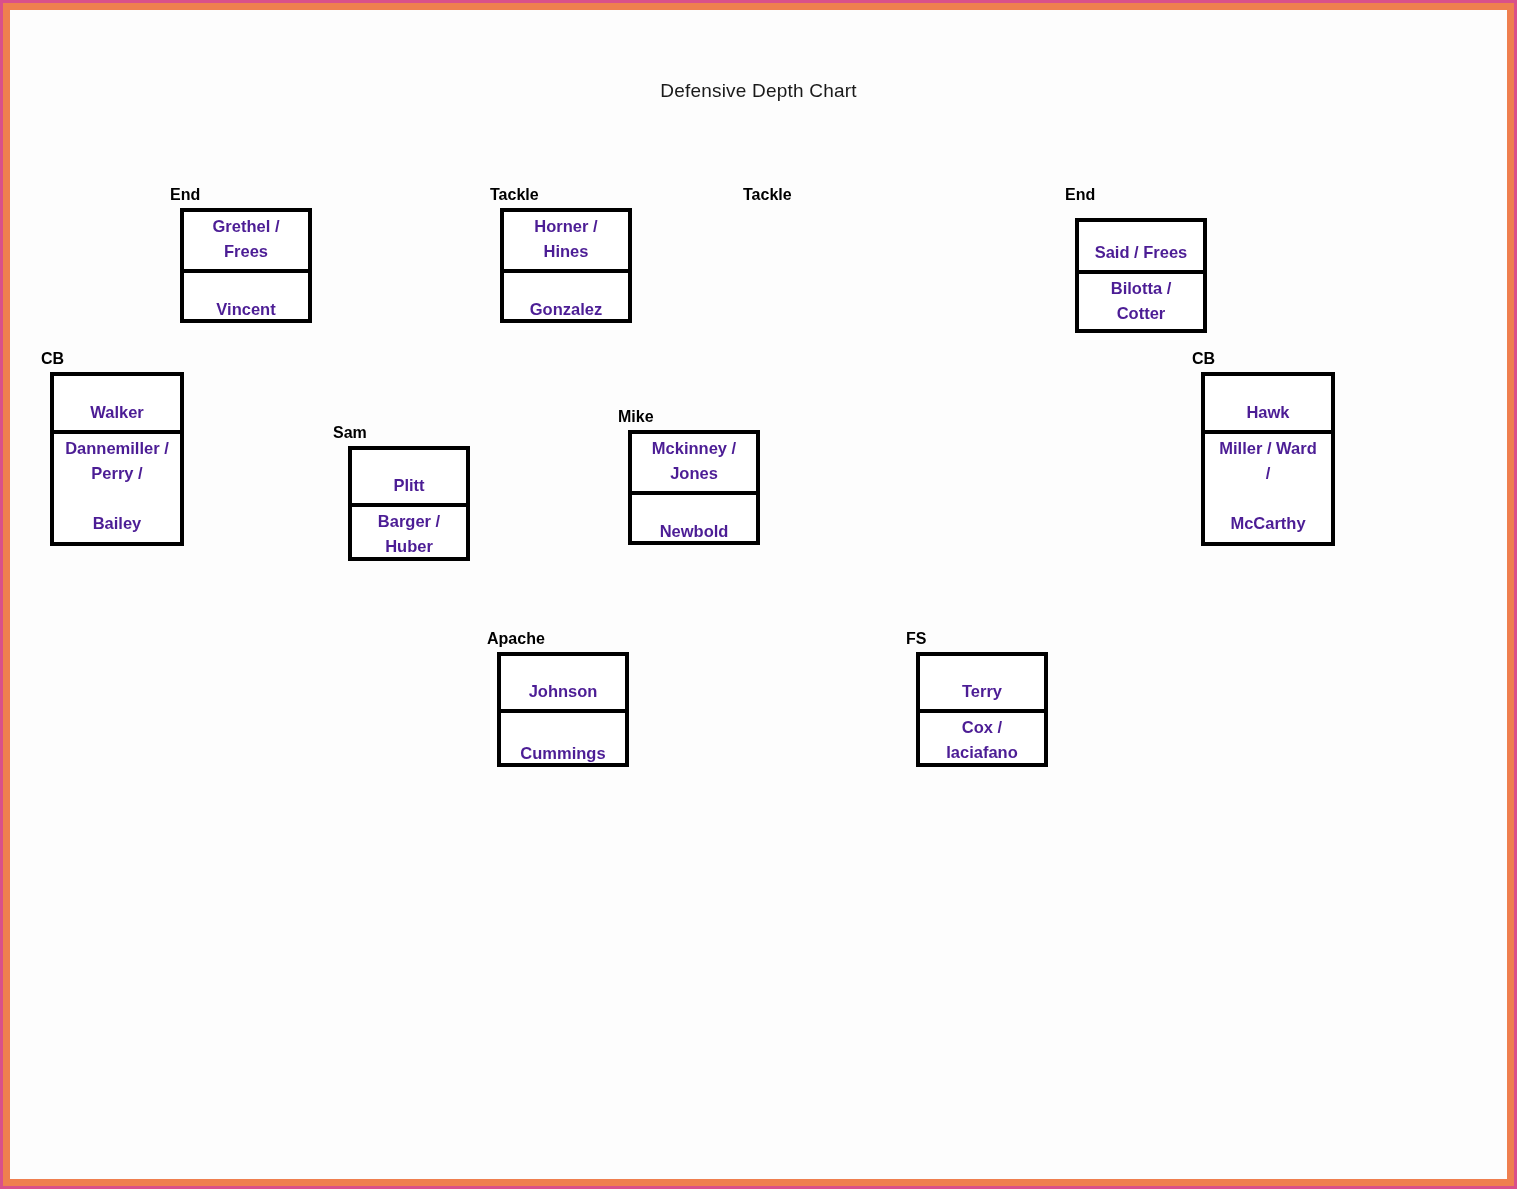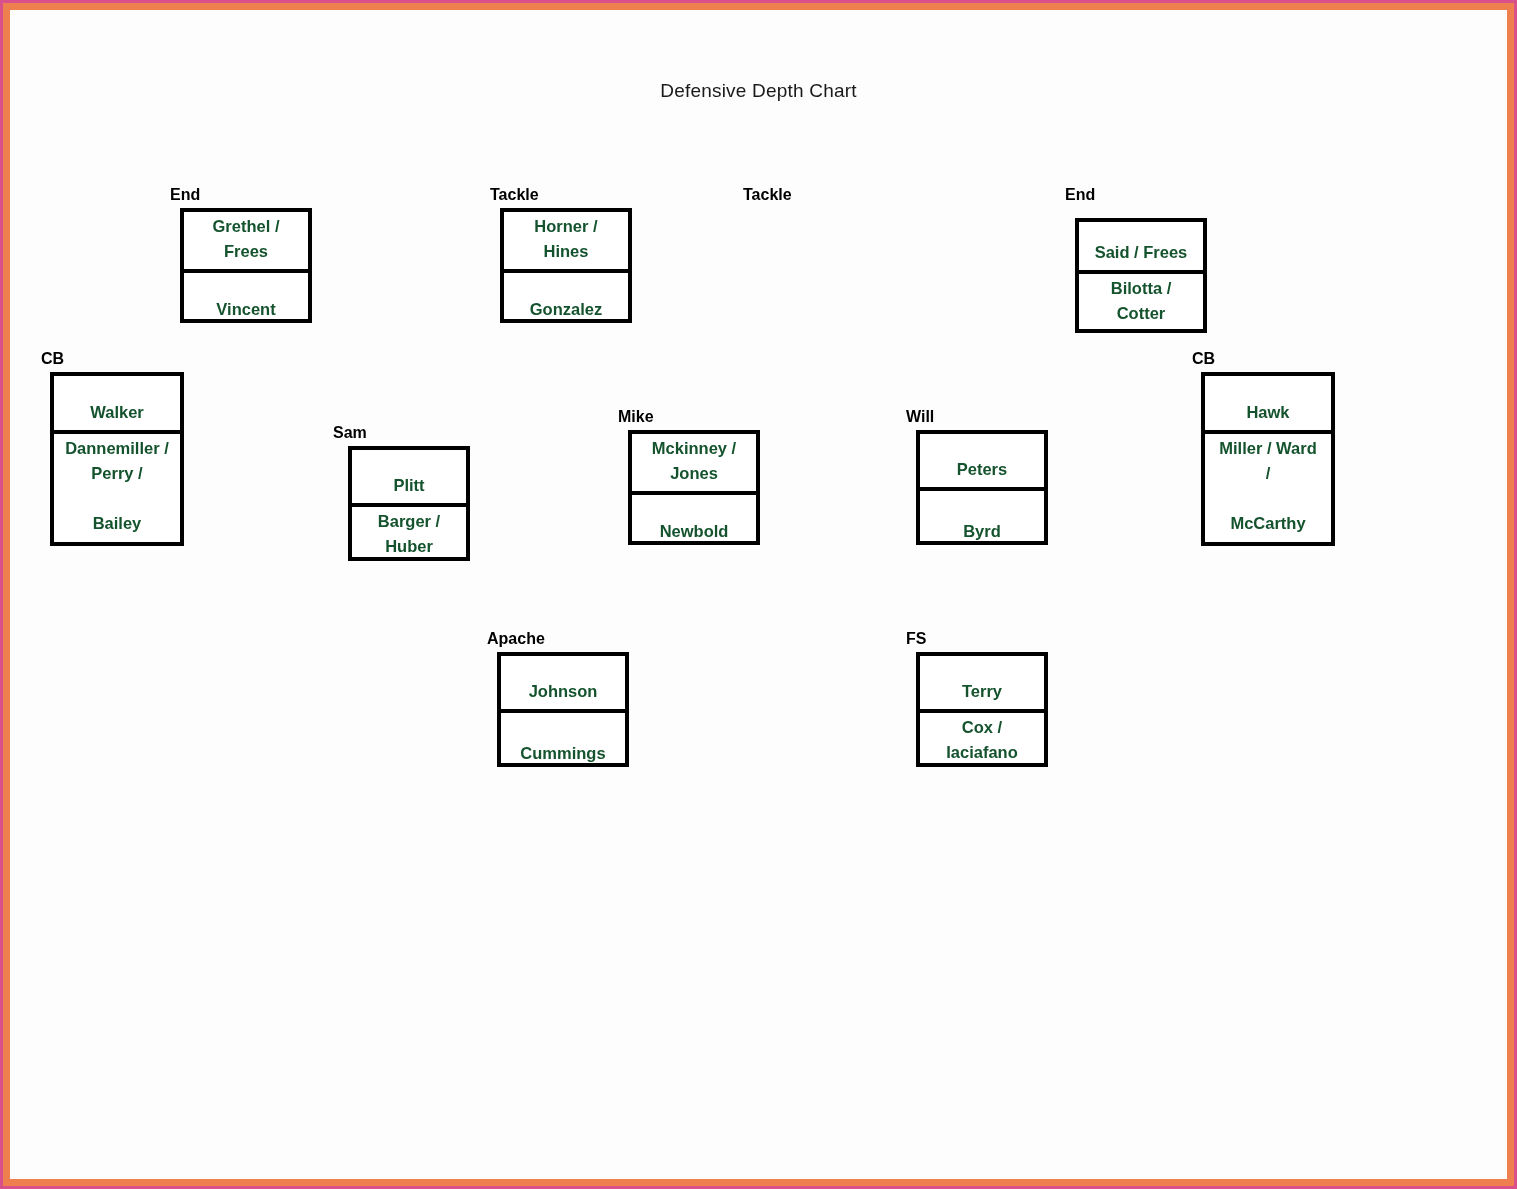--- a/index.html
+++ b/index.html
@@ -83,21 +83,21 @@
     align-items: flex-end;
     justify-content: center;
     padding: 0 2px 5px 2px;
   }
   .cell:last-child {
     border-bottom: none;
   }
   .cell-text {
     font-size: 16.5px;
     font-weight: bold;
-    color: #14532d;
+    color: #4c1d95;
     text-align: center;
     line-height: 25px;
     white-space: pre-line;
     width: 100%;
   }
   .cell.top-anchor {
     align-items: flex-start;
     padding: 2px 2px 0 2px;
   }
 </style>
@@ -187,31 +187,20 @@
         <div class="cell top-anchor" style="height:61px;">
           <span class="cell-text">Mckinney /
 Jones</span>
         </div>
         <div class="cell" style="height:54px;">
           <span class="cell-text">Newbold</span>
         </div>
       </div>
     </div>
 
-    <div class="pos" style="left:896px; top:398px; width:152px;">
-      <div class="pos-label">Will</div>
-      <div class="pos-box" style="width:132px; height:115px; margin:0 auto;">
-        <div class="cell" style="height:57px;">
-          <span class="cell-text">Peters</span>
-        </div>
-        <div class="cell" style="height:58px;">
-          <span class="cell-text">Byrd</span>
-        </div>
-      </div>
-    </div>
 
     <div class="pos" style="left:1182px; top:340px; width:152px;">
       <div class="pos-label">CB</div>
       <div class="pos-box" style="width:134px; height:174px; margin:0 auto;">
         <div class="cell" style="height:58px;">
           <span class="cell-text">Hawk</span>
         </div>
         <div class="cell top-anchor" style="height:116px;">
           <span class="cell-text">Miller / Ward
 /

